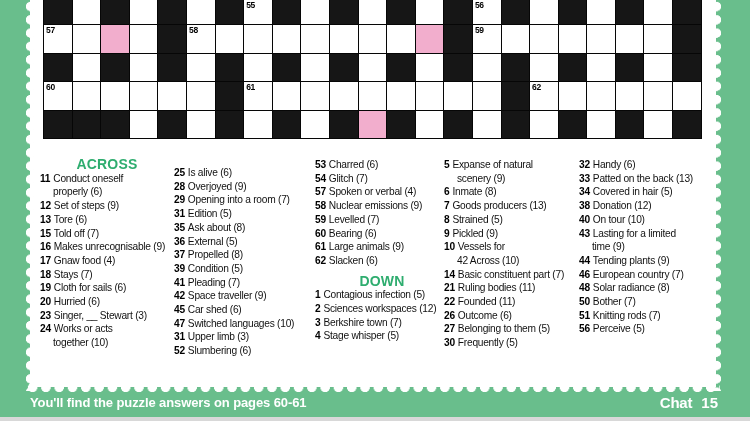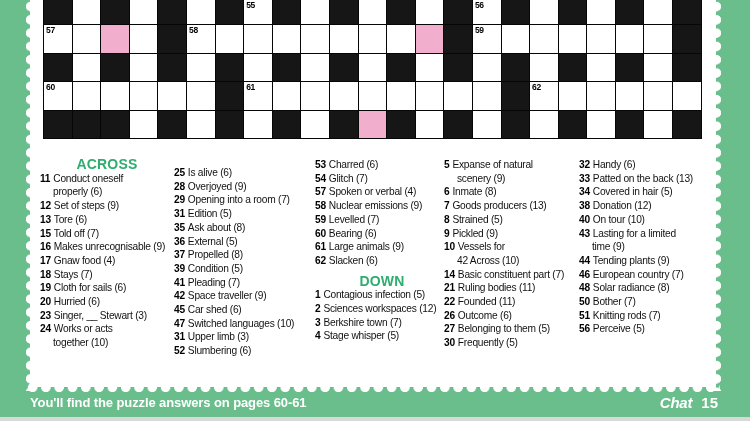--- a/index.html
+++ b/index.html
@@ -84,21 +84,21 @@
   .clue-gap { height:7px; }
   
   .footer {
     position:absolute; left:30px; right:32px; top:390px; height:24px;
     display:flex; align-items:center; justify-content:space-between;
   }
   .footer-note {
     color:#ffffff; font-size:13px; font-weight:700; letter-spacing:-0.1px;
   }
   .brand-group { display:flex; align-items:baseline; gap:9px; }
-  .brand { color:#ffffff; font-size:15px; font-weight:700; font-style:italic; letter-spacing:-0.2px; }
+  .brand { color:#ffffff; font-size:15px; font-weight:700; letter-spacing:-0.2px; }
   .page-num { color:#ffffff; font-size:15px; font-weight:700; }
   .bottom-strip {
     position:absolute; left:0; right:0; bottom:0; height:4px;
     background:var(--bottom_strip);
   }
 </style>
 </head>
 <body>
 
 <div class="page">

